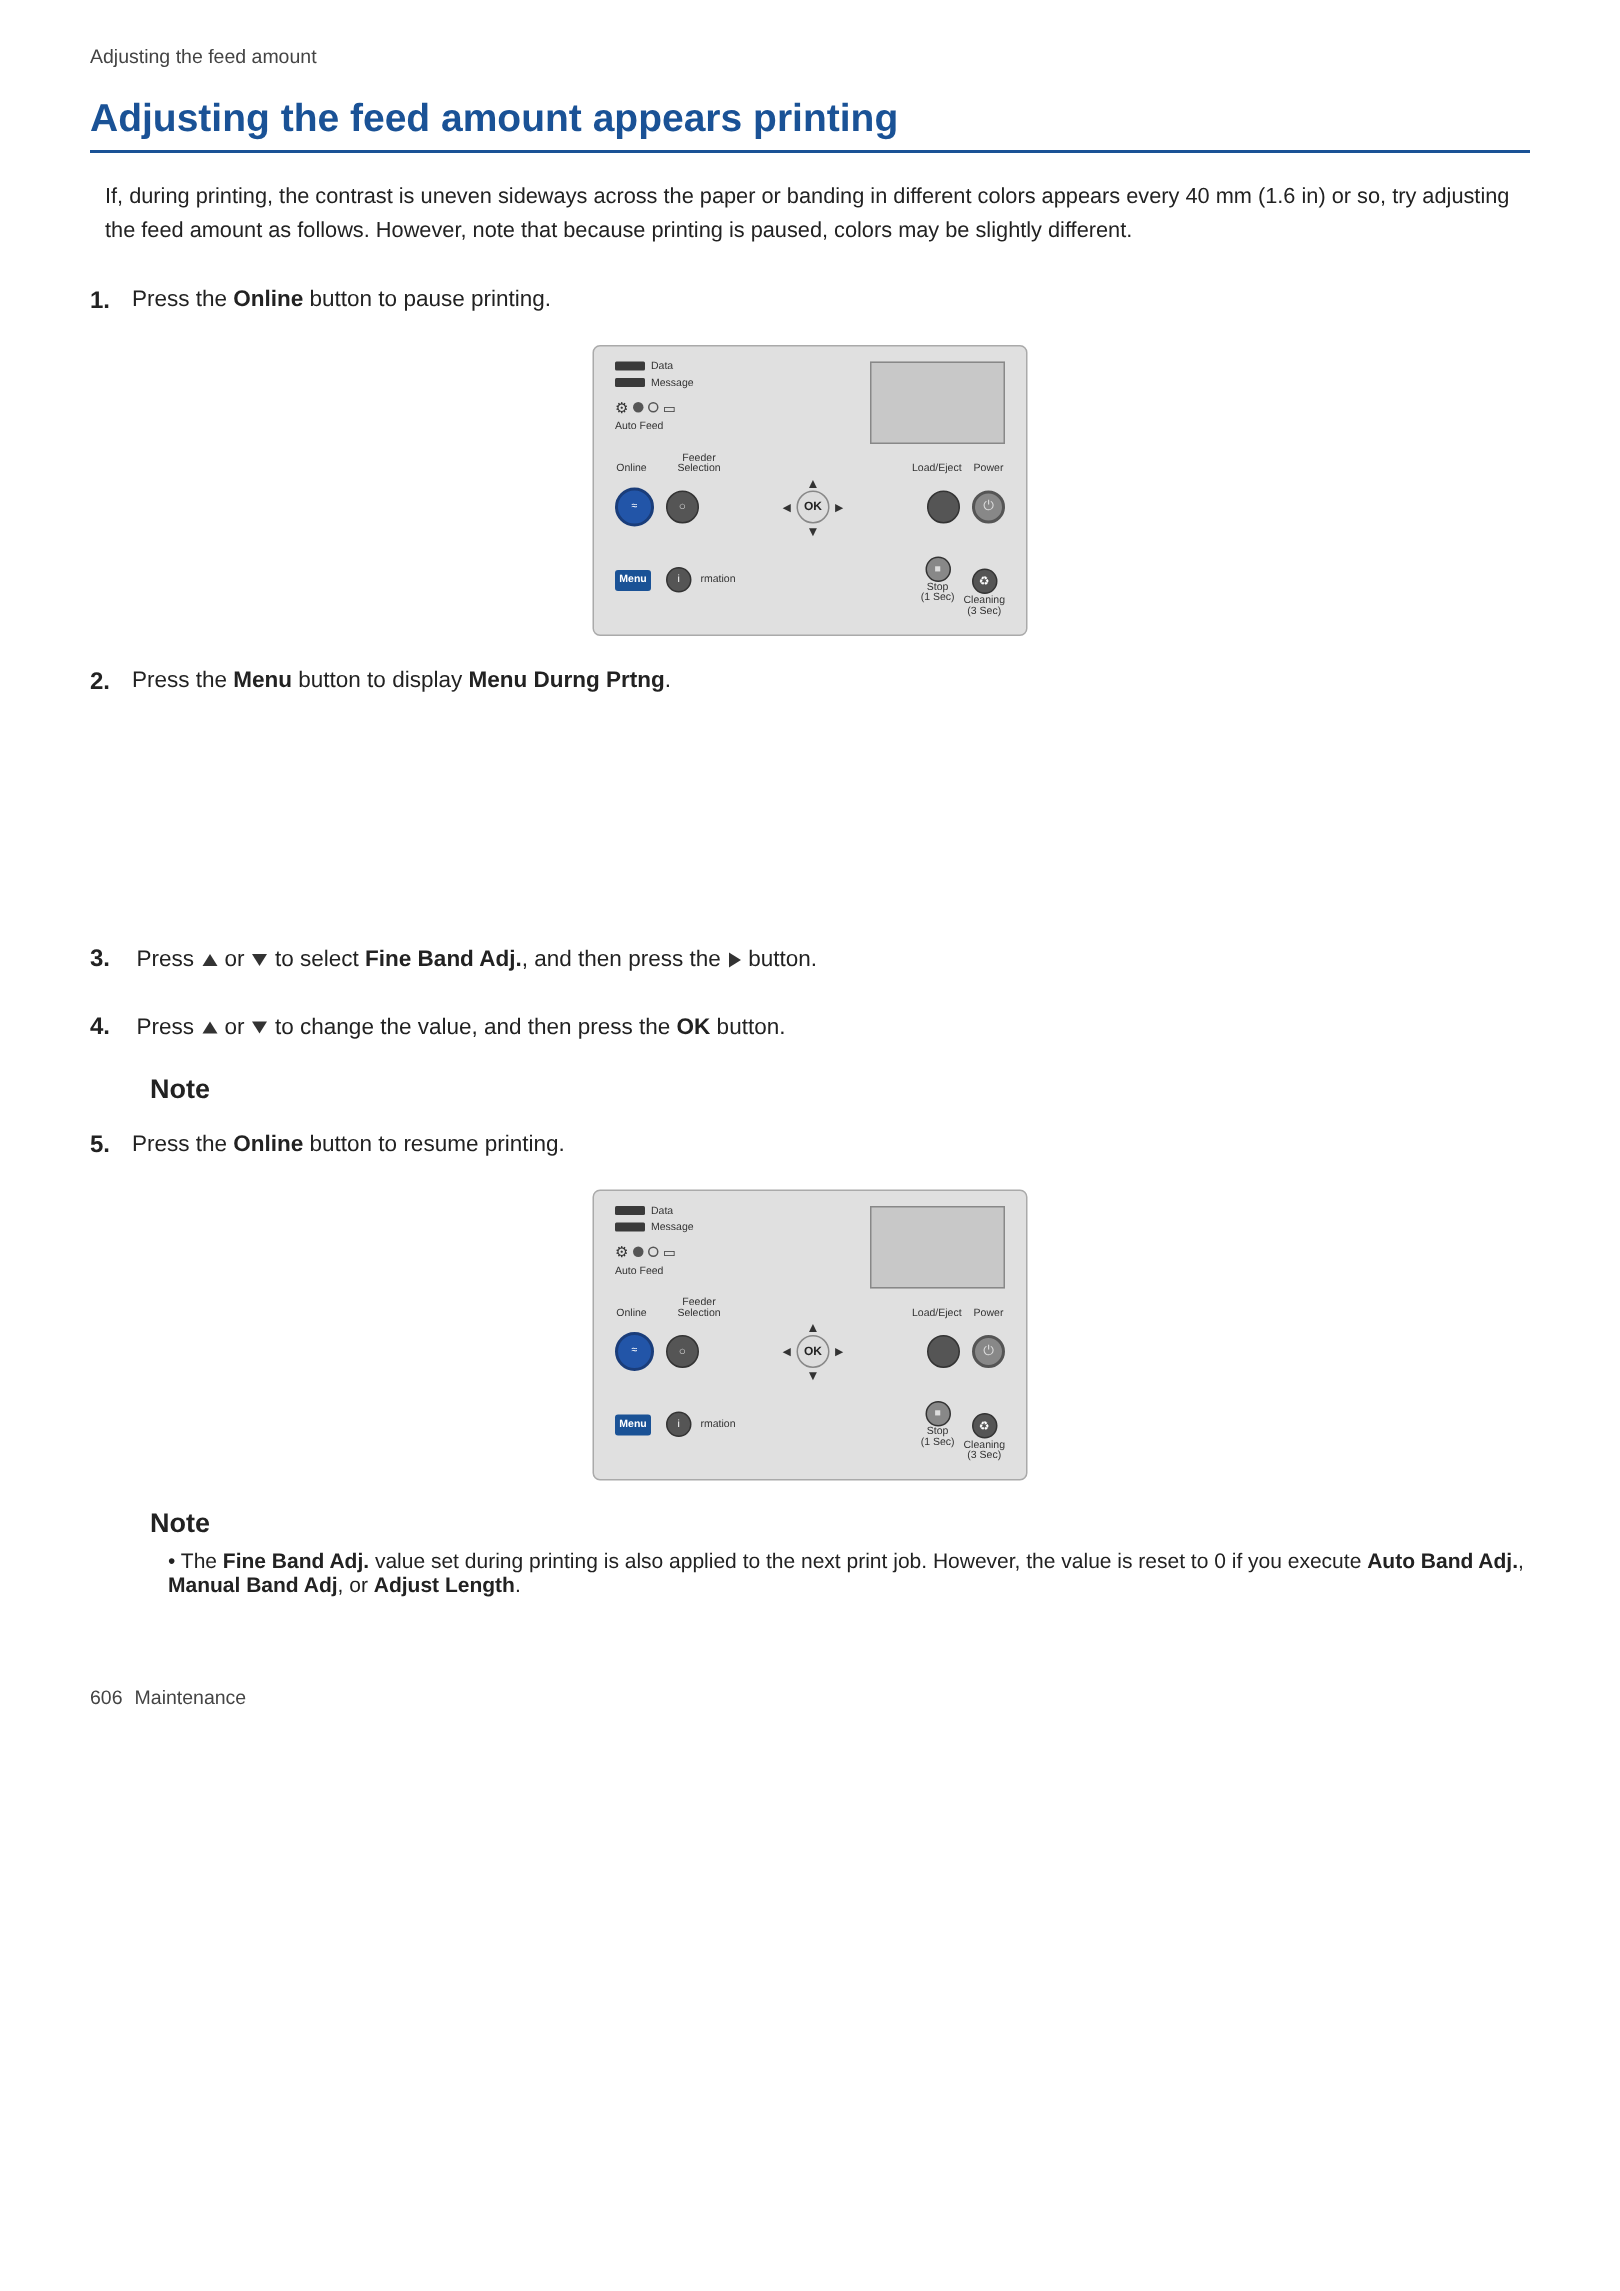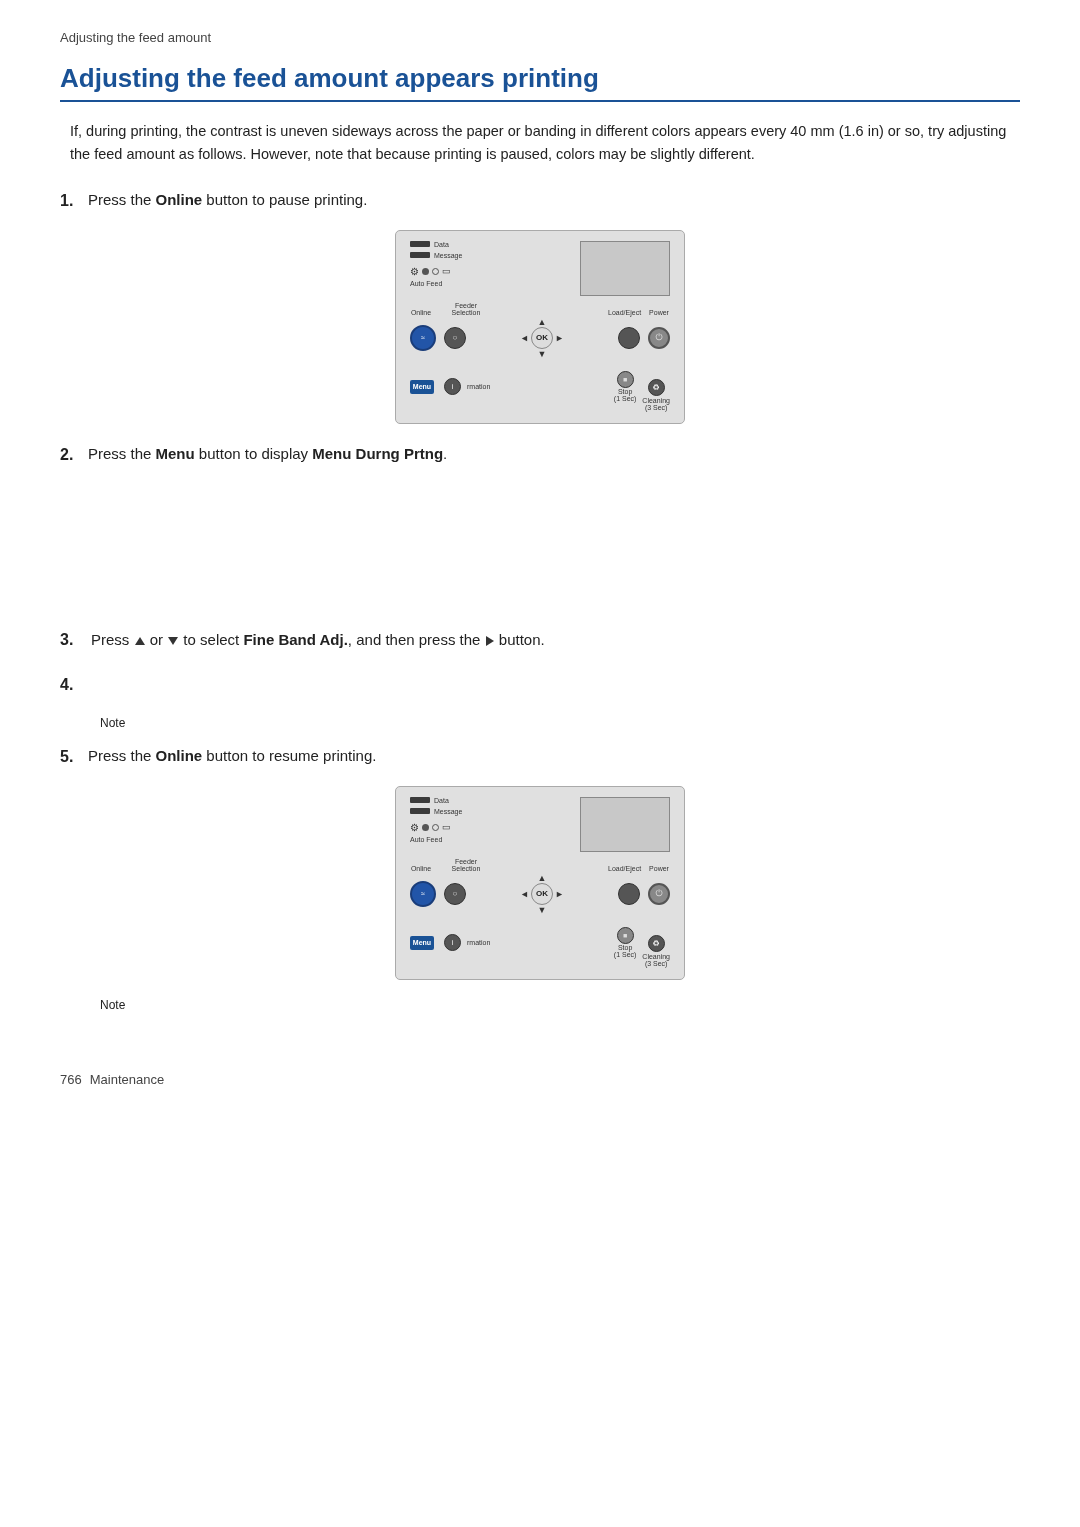--- a/index.html
+++ b/index.html
@@ -111,22 +111,22 @@
     }
     .cleaning-label {
       font-size: 7px;
       color: #333;
       text-align: center;
     }
     .note-section {
       margin: 14px 0 14px 40px;
     }
     .note-title {
-      font-size: 12px;
-      font-weight: normal;
+      font-size: 18px;
+      font-weight: bold;
       margin-bottom: 6px;
     }
     .note-bullet {
       font-size: 14px;
       list-style: none;
       padding-left: 12px;
     }
     .note-bullet li::before {
       content: "• ";
     }
@@ -327,20 +327,23 @@
     <span class="step-num">3.</span>
     <span>
       Press <span class="triangle-up"></span> or <span class="triangle-down"></span> to select <b>Fine Band Adj.</b>, and then press the <span class="triangle-right"></span> button.
     </span>
   </div>
 </div>
 
 <div class="step">
   <div class="step4-line">
     <span class="step-num">4.</span>
+    <span>
+      Press <span class="triangle-up"></span> or <span class="triangle-down"></span> to change the value, and then press the <b>OK</b> button.
+    </span>
   </div>
 </div>
 
 <div class="note-section">
   <p class="note-title">Note</p>
 </div>
 
 <div class="step">
   <div class="step-line">
     <span class="step-num">5.</span>
@@ -434,18 +437,23 @@
           </div>
           <span class="cleaning-label">Cleaning<br>(3 Sec)</span>
         </div>
       </div>
     </div>
   </div>
 </div>
 
 <div class="note-section">
   <p class="note-title">Note</p>
+  <ul class="note-bullet">
+    <li>
+      The <b>Fine Band Adj.</b> value set during printing is also applied to the next print job. However, the value is reset to 0 if you execute <b>Auto Band Adj.</b>, <b>Manual Band Adj</b>, or <b>Adjust Length</b>.
+    </li>
+  </ul>
 </div>
 
 <div style="margin-top:60px; display:flex; gap:8px; font-size:13px; color:#444;">
-  <span>766</span>
+  <span>606</span>
   <span>Maintenance</span>
 </div>
 
 </body></html>

